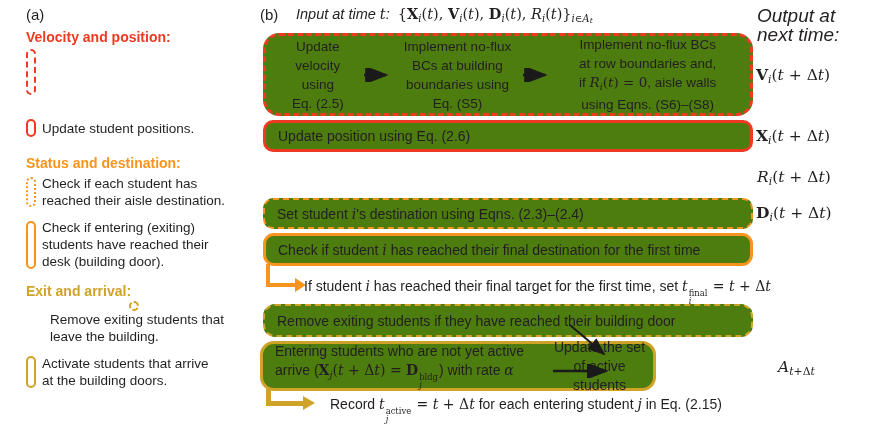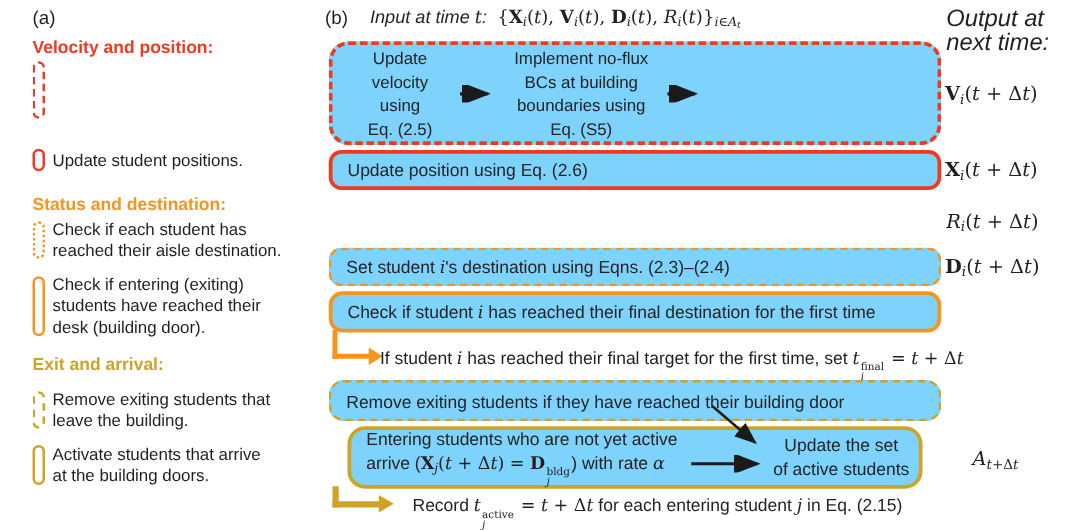--- a/index.html
+++ b/index.html
@@ -28,25 +28,25 @@
   .pa-label{font-size:15px;}
   .lg-h{font-size:14px;font-weight:bold;line-height:17px;}
   .c-red{color:#EE3A22;} .c-orange{color:#F7941E;} .c-gold{color:#CFA328;}
   .lg-item{display:flex;align-items:center;}
   .lg-ic{flex:0 0 10px;width:10px;border-radius:5px;box-sizing:border-box;margin-right:6px;}
   .lg-txt{font-size:13.5px;line-height:17px;}
   .b-red{border:2.5px solid #EE3A22;} .b-orange{border:2.5px solid #F7941E;} .b-gold{border:2.5px solid #CFA328;}
   .bs-dash{border-style:dashed;} .bs-dot{border-style:dotted;} .bs-solid{border-style:solid;}
   .h46{height:46px;} .h18{height:18px;} .h30{height:30px;} .h48{height:48px;} .h32{height:32px;}
   .mt3{margin-top:3px;} .mt6{margin-top:6px;} .mt8{margin-top:24px;} .mt9{margin-top:9px;}
-  .mt10{margin-top:10px;} .mt13{margin-top:13px;} .mt18{margin-top:18px;} .mt1{margin-top:11px;}
+  .mt10{margin-top:10px;} .mt13{margin-top:13px;} .mt18{margin-top:18px;} .mt1{margin-top:1px;flex-direction:column;}
   
   .hd-math{font-size:14.5px;}
   .out-hd{font-style:italic;font-size:19px;line-height:19px;}
-  .fbox{position:absolute;box-sizing:border-box;background:#7dd3fc;display:flex;align-items:center;
+  .fbox{position:absolute;box-sizing:border-box;background:#4d7c0f;display:flex;align-items:center;
         font-size:14px;}
   .bx-red-dash{border:3px dashed #EE3A22;border-radius:16px;}
   .bx-red{border:3px solid #EE3A22;border-radius:10px;}
   .bx-or-dot{border:2.5px dotted #F7941E;border-radius:10px;}
   .bx-or-dash{border:2.5px dashed #F7941E;border-radius:10px;}
   .bx-or{border:3px solid #F7941E;border-radius:11px;}
   .bx-gd-dash{border:2.5px dashed #CFA328;border-radius:12px;}
   .bx-gd{border:3px solid #CFA328;border-radius:14px;}
   .pl12{padding-left:12px;}
   .step{font-size:13.5px;line-height:19px;text-align:center;}
@@ -127,20 +127,24 @@
 boundaries using
 Eq. (S5)</div>
     <svg width="32" height="14" style="flex:0 0 32px;">
       <defs>
           <marker id="ah2" markerWidth="9" markerHeight="8" refX="8" refY="3.5" orient="auto">
         <path d="M0,0 L9,3.5 L0,7 Z" fill="#1A1A1A"></path>
           </marker>
         </defs>
       <line x1="2" y1="7" x2="24" y2="7" stroke="#1A1A1A" stroke-width="2.6" marker-end="url(#ah2)"></line>
     </svg>
+    <div class="step tokens" style="width:198px;"><span class="tk-s">Implement no-flux BCs
+at row boundaries and,
+if </span><span class="tk-i">R</span><span class="tk-sub">i</span><span class="tk-n">(</span><span class="tk-i">t</span><span class="tk-n">) = 0</span><span class="tk-s">, aisle walls
+using Eqns. (S6)–(S8)</span></div>
   </div>
 
   <div class="fbox bx-red pl12" style="left:263px;top:120px;width:490px;height:32px;">
     <span>Update position using Eq. (2.6)</span>
   </div>
 
 
   <div class="fbox bx-or-dash pl12" style="left:263px;top:198px;width:490px;height:31px;">
     <span class="tokens"><span class="tk-s">Set student </span><span class="tk-i">i</span><span class="tk-s">'s destination using Eqns. (2.3)–(2.4)</span></span>
   </div>
@@ -151,21 +155,21 @@
 
   <div class="cv bg-or" style="left:266px;top:264px;width:4px;height:23px;"></div>
   <div class="ch bg-or" style="left:266px;top:283px;width:30px;height:4px;"></div>
   <div class="tri tri-or" style="left:295px;top:278px;"></div>
   <div class="abs note tokens" style="left:304px;top:277px;"><span class="tk-s">If student </span><span class="tk-i">i</span><span class="tk-s"> has reached their final target for the first time, set </span><span class="tk-i">t</span><span class="tk-stack"><span class="st-top">final</span><span class="st-bot">i</span></span><span class="tk-n"> = </span><span class="tk-i">t</span><span class="tk-n"> + Δ</span><span class="tk-i">t</span></div>
 
   <div class="fbox bx-gd-dash pl12" style="left:263px;top:304px;width:490px;height:33px;">
     <span>Remove exiting students if they have reached their building door</span>
   </div>
 
-  <div class="fbox bx-gd pl12" style="left:278px;top:341px;width:460px;height:50px;gap:12px;">
+  <div class="fbox bx-gd pl12" style="left:260px;top:341px;width:396px;height:50px;gap:12px;">
     <div class="note tokens" style="width:304px;"><span class="tk-s">Entering students who are not yet active
 arrive (</span><span class="tk-b">X</span><span class="tk-sub">j</span><span class="tk-n">(</span><span class="tk-i">t</span><span class="tk-n"> + Δ</span><span class="tk-i">t</span><span class="tk-n">) = </span><span class="tk-b">D</span><span class="tk-stack"><span class="st-top">bldg</span><span class="st-bot">j</span></span><span class="tk-s">) with rate </span><span class="tk-i">α</span></div>
     <div class="note pre" style="margin-left:auto;width:120px;text-align:center;margin-right:2px;">Update the set
 of active students</div>
   </div>
 
   <svg class="abs" style="left:566px;top:322px;" width="48" height="40">
     <defs>
         <marker id="ah3" markerWidth="9" markerHeight="8" refX="8" refY="3.5" orient="auto">
       <path d="M0,0 L9,3.5 L0,7 Z" fill="#1A1A1A"></path>

